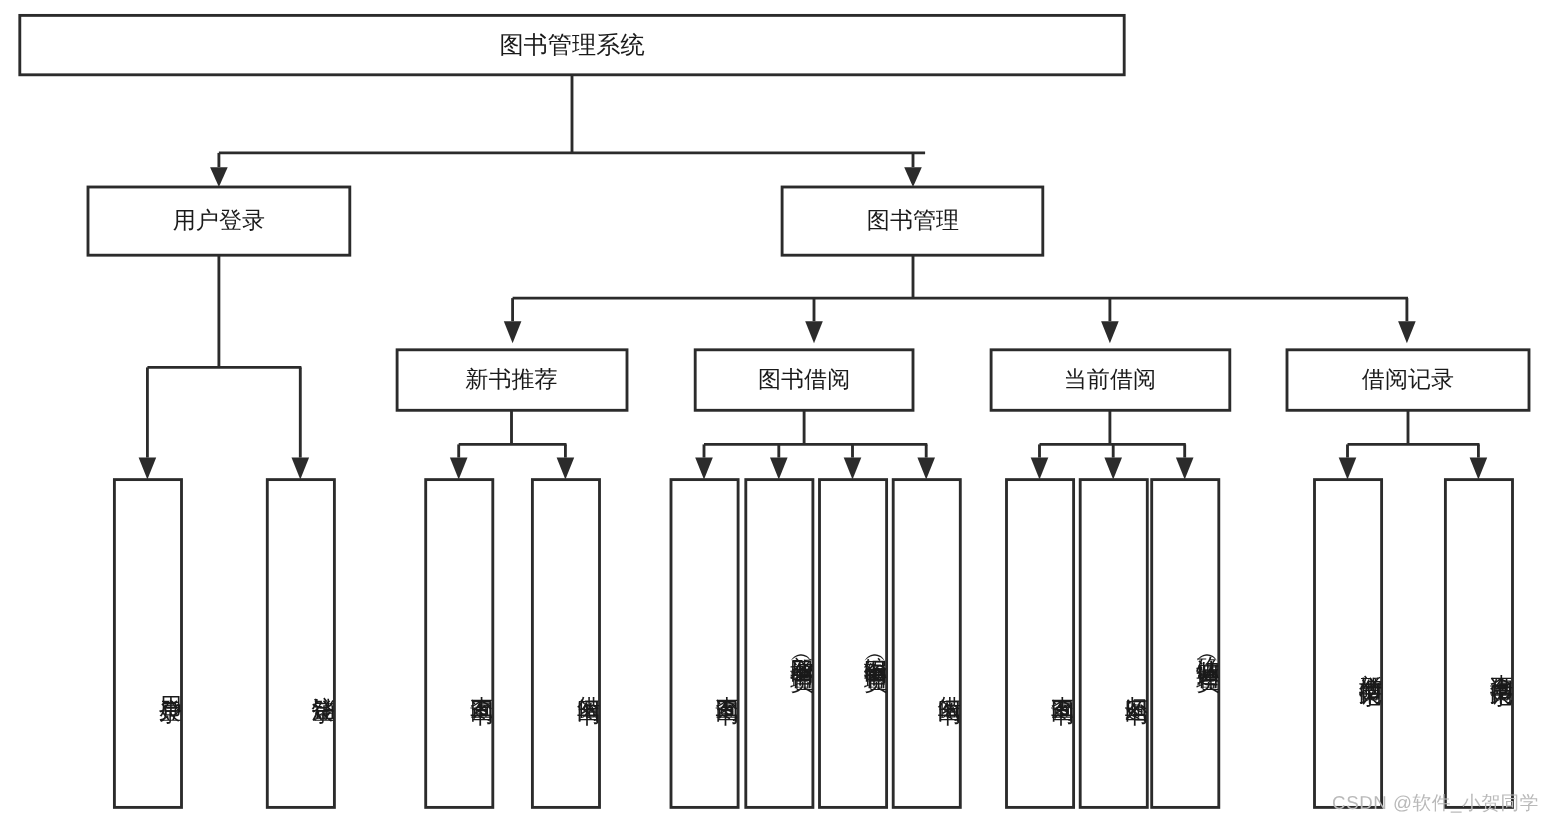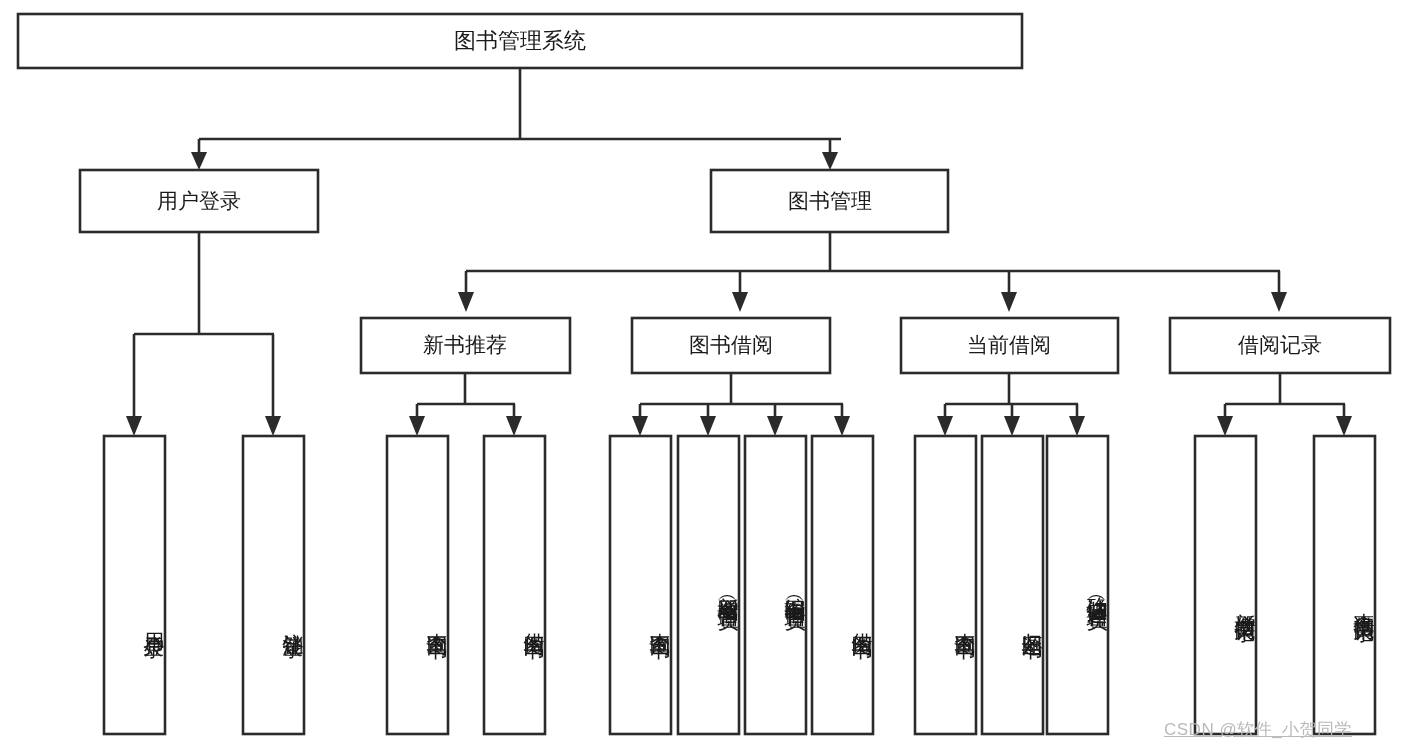--- a/index.html
+++ b/index.html
@@ -228,15 +228,15 @@
   <div class="leaf-label" style="left:745px; top:443px; width:61px; height:291px;">编辑图书（管理员）</div>
   <div class="leaf-label" style="left:812px; top:505px; width:61px; height:229px;">借阅图书</div>
 
   <div class="leaf-label" style="left:915px; top:505px; width:61px; height:229px;">查询图书</div>
   <div class="leaf-label" style="left:982px; top:505px; width:61px; height:229px;">归还图书</div>
   <div class="leaf-label" style="left:1047px; top:443px; width:61px; height:291px;">确认归还（管理员）</div>
 
   <div class="leaf-label" style="left:1195px; top:470px; width:61px; height:264px;">新增借阅记录</div>
   <div class="leaf-label" style="left:1314px; top:470px; width:61px; height:264px;">查询借阅记录</div>
 
-  <div class="watermark" style="left:1164px; top:718px;text-decoration:underline;">CSDN @软件_小贺同学</div>
+  <div class="watermark" style="left:1211px; top:718px;">CSDN @软件_小贺同学</div>
 
 </div>
 
 </body></html>

